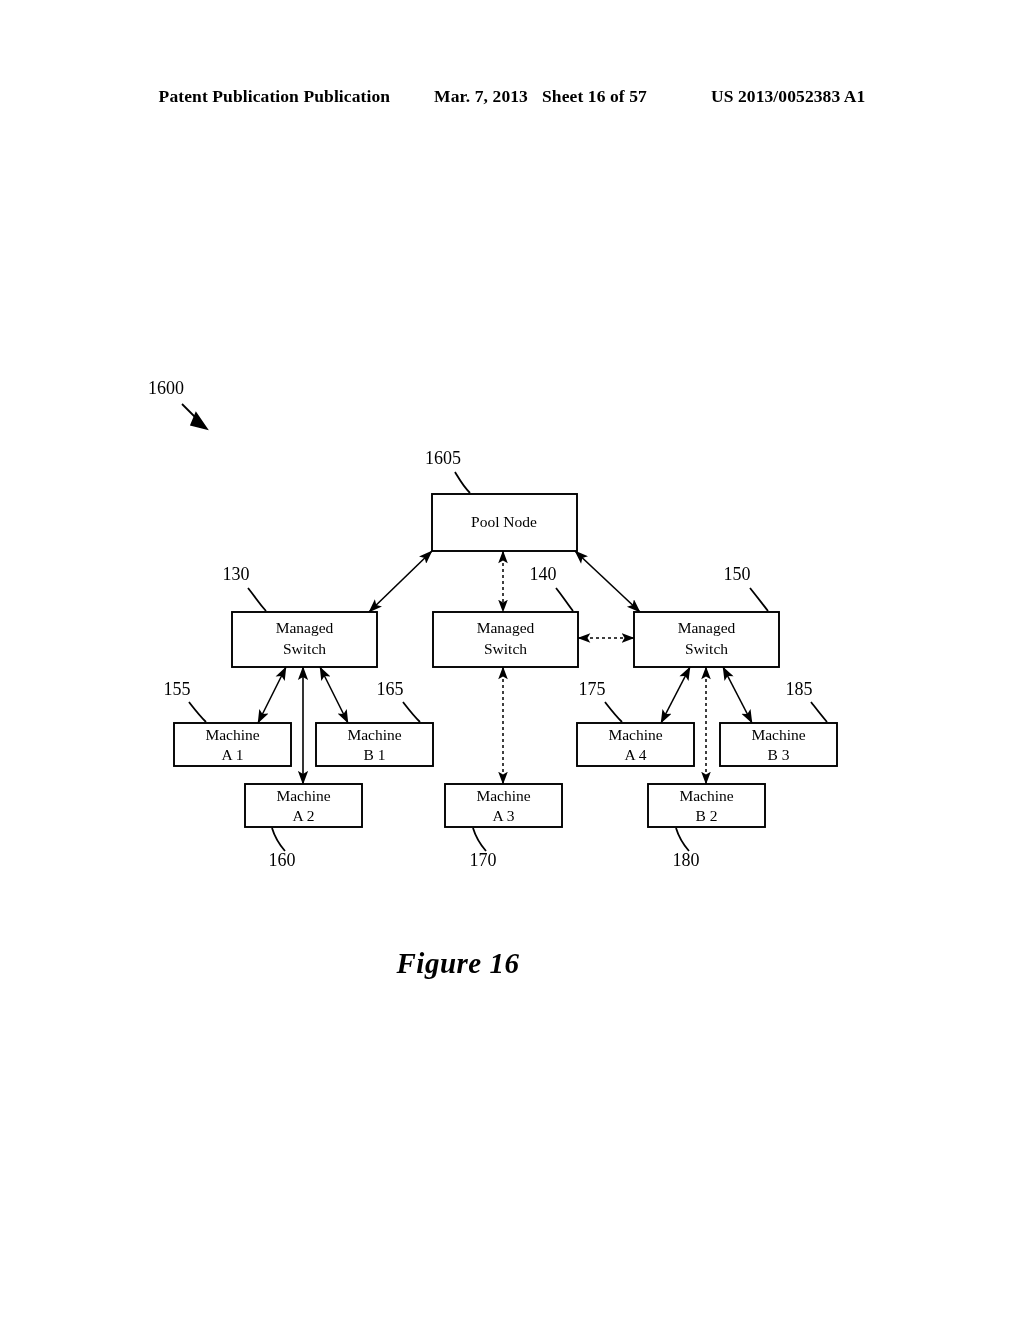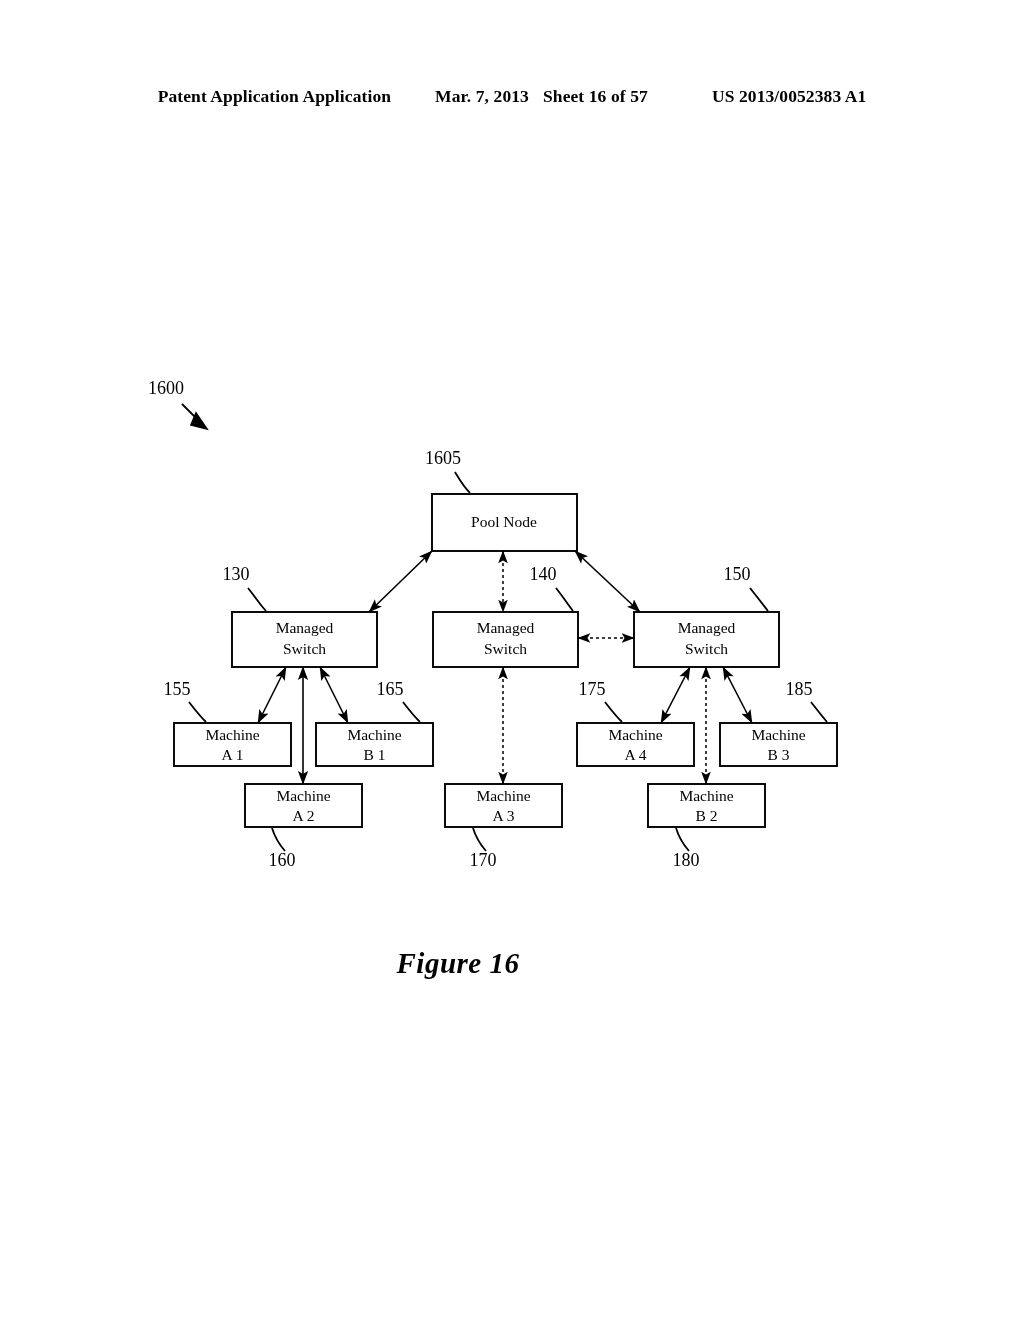--- a/index.html
+++ b/index.html
@@ -92,21 +92,21 @@
   .leader {
     stroke: #000000;
     stroke-width: 1.8;
     fill: none;
   }
 </style>
 </head>
 <body>
 
 <div id="patent-header">
-  <span class="hdr-pub">Patent Application Application</span>
+  <span class="hdr-pub">Patent Publication Publication</span>
   <span class="hdr-date">Mar. 7, 2013</span>
   <span class="hdr-sheet">Sheet 16 of 57</span>
   <span class="hdr-docnum">US 2013/0052383 A1</span>
 </div>
 
 <svg id="diagram-svg" viewBox="0 0 1024 1320" xmlns="http://www.w3.org/2000/svg">
 
   <defs>
     <marker id="arrowhead" markerWidth="9" markerHeight="9" refX="8.2" refY="3.2" orient="auto" markerUnits="strokeWidth">
       <path d="M0,0 L8.6,3.2 L0,6.4 L1.9,3.2 Z" fill="#000000"></path>

